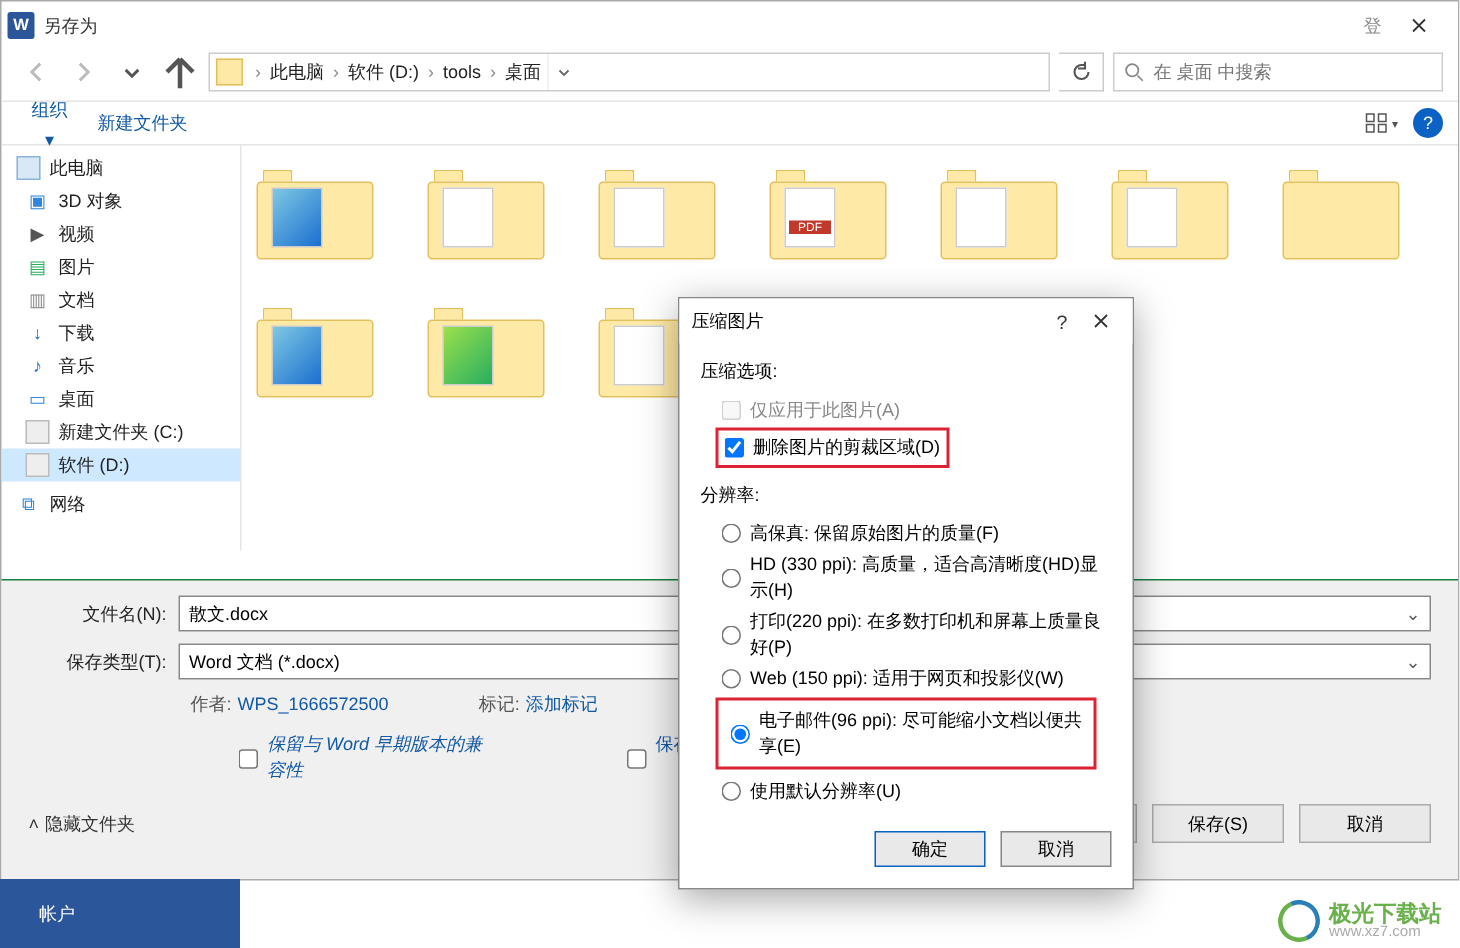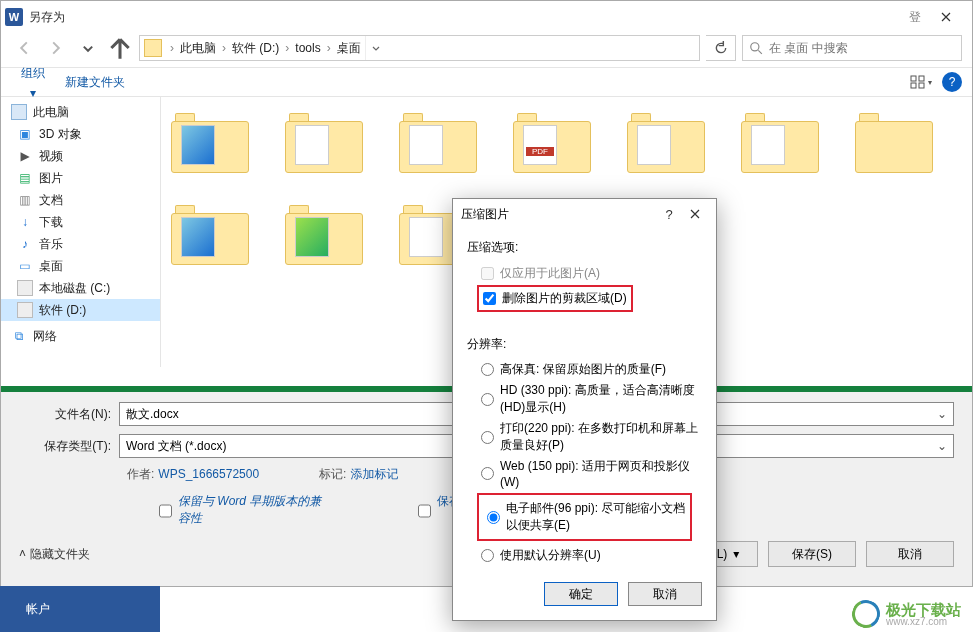--- a/index.html
+++ b/index.html
@@ -47,38 +47,38 @@
 .tree .blue{ color:#1b6fd0;}
 .tree .sep{ height:4px;}
 
 .files { flex:1; padding:12px 10px; display:flex; flex-wrap:wrap; gap:28px 36px; align-content:flex-start;}
 .folder { width:78px; height:64px; position:relative;}
 .folder .tab{ position:absolute; top:4px; left:4px; width:20px; height:8px; background:#ffe9a6; border:1px solid #e4c05c; border-bottom:none; border-radius:2px 2px 0 0;}
 .folder .bod{ position:absolute; top:12px; left:0; right:0; bottom:0; background:#ffe9a6; border:1px solid #e4c05c; border-radius:3px;}
 .folder .thumb{ position:absolute; top:16px; left:10px; width:34px; height:40px; background:#fff; border:1px solid #ccc;}
 .folder.pdf .thumb::after{content:"PDF"; position:absolute; bottom:8px; left:2px; right:2px; background:#c0392b; color:#fff; font-size:8px; text-align:center;}
 
-.bottom { border-top:6px solid #15803d; padding:10px 18px 6px 18px; position:absolute; left:0; right:0; bottom:0; height:200px; background:#f0f0f0;}
+.bottom { border-top:1px solid #15803d; padding:10px 18px 6px 18px; position:absolute; left:0; right:0; bottom:0; height:200px; background:#f0f0f0;}
 .bottom .row{ display:flex; align-items:center; margin-bottom:8px;}
 .bottom .lbl{ width:100px; text-align:right; padding-right:8px; color:#222;}
 .bottom .field{ flex:1; height:24px; border:1px solid #888; background:#fff; padding:0 6px; display:flex; align-items:center;}
 .bottom .field .dd{ margin-left:auto; color:#555;}
 .bottom .meta{ display:flex; gap:60px; padding-left:108px; margin-top:4px; margin-bottom:10px;}
 .bottom .meta .k{ color:#555;}
 .bottom .meta .v{ color:#1259a5; margin-left:4px;}
 .bottom .checks{ display:flex; gap:90px; padding-left:140px; margin-bottom:14px;}
 .bottom .checks label{ display:flex; gap:6px; color:#1259a5;}
 .bottom .checks input{ margin-top:2px;}
 .bottom .footer{ display:flex; align-items:center; gap:10px;}
 .bottom .footer .hide{ display:flex; align-items:center; gap:4px; color:#333;}
 .bottom .footer .spacer{flex:1;}
 .bottom .footer .btn{ height:26px; min-width:88px; border:1px solid #aaa; background:#e9e9e9; display:flex; align-items:center; justify-content:center; gap:6px;}
 
 
-.compress { position:absolute; top:198px; left:452px; width:265px; background:#fff; border:1px solid #888; box-shadow:0 6px 24px rgba(0,0,0,.35); z-index:50;}
+.compress { position:absolute; top:198px; left:452px; width:304px; background:#fff; border:1px solid #888; box-shadow:0 6px 24px rgba(0,0,0,.35); z-index:50;}
 .compress .ct{ height:30px; display:flex; align-items:center; padding:0 8px; font-size:12px; background:#fff;}
 .compress .ct .sp{flex:1;}
 .compress .ct .hb{ width:26px;height:26px; display:flex;align-items:center;justify-content:center; font-size:13px; color:#333;}
 .compress .sec{ padding:6px 14px 4px 14px;}
 .compress .grp-title{ margin:4px 0 6px 0;}
 .compress .opt{ display:flex; align-items:center; gap:6px; padding:3px 0 3px 14px; }
 .compress .opt.disabled{ color:#888;}
 .compress .redbox{ border:2px solid #d23; padding:3px 4px; margin-left:10px; display:inline-block;}
 .compress .radio-row{ padding:2px 0 2px 14px; display:flex; align-items:center; gap:6px;}
 .compress .redbox2{ border:2px solid #d23; padding:3px 4px; margin:2px 10px 4px 10px;}
@@ -215,21 +215,21 @@
       <div class="node">
           <span class="icon blue">♪</span>
           <span>音乐</span>
         </div>
       <div class="node">
           <span class="icon" style="color:#2e86de">▭</span>
           <span>桌面</span>
         </div>
       <div class="node">
           <span class="icon drive"></span>
-          <span>本地磁盘 (C:)</span>
+          <span>新建文件夹 (C:)</span>
         </div>
       <div class="node sel">
           <span class="icon drive"></span>
           <span>软件 (D:)</span>
         </div>
       <div class="sep"></div>
       <div class="node top">
           <span class="icon" style="color:#2e86de">⧉</span>
           <span>网络</span>
         </div>
@@ -355,21 +355,21 @@
       <input type="checkbox" disabled="" style="">
         <span>仅应用于此图片(A)</span>
     </div>
     <div class="redbox">
       <label class="opt" style="padding:0;">
         <input type="checkbox" checked="" style="">
           <span>删除图片的剪裁区域(D)</span>
       </label>
     </div>
 
-    <div class="grp-title" style="margin-top:24px">分辨率:</div>
+    <div class="grp-title" style="margin-top:10px">分辨率:</div>
 
     <label class="radio-row">
         <input type="radio" name="res" style="">
         <span>高保真: 保留原始图片的质量(F)</span>
       </label>
     <label class="radio-row">
         <input type="radio" name="res" style="">
         <span>HD (330 ppi): 高质量，适合高清晰度(HD)显示(H)</span>
       </label>
     <label class="radio-row">

